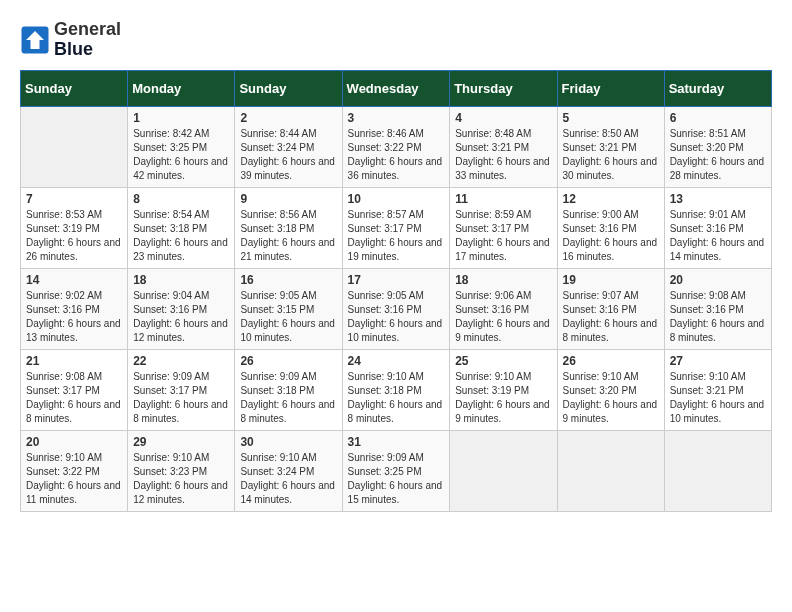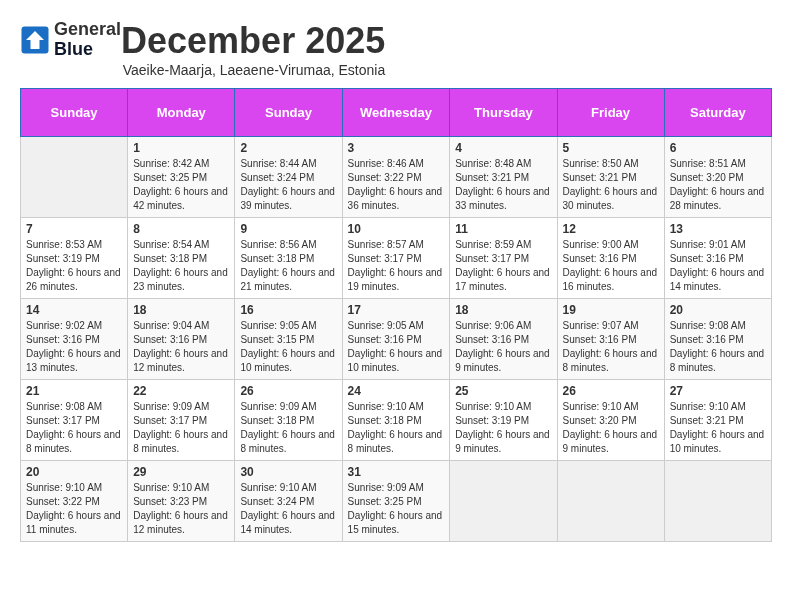--- a/index.html
+++ b/index.html
@@ -41,25 +41,25 @@
     }
     .subtitle {
       font-size: 14px;
       color: #333;
     }
     table {
       width: 100%;
       border-collapse: collapse;
     }
     thead tr th {
-      background-color: #d946ef;
+      background-color: #14532d;
       color: #fff;
       font-size: 13px;
-      padding: 16px 4px;
-      text-align: center;
+      padding: 10px 4px;
+      text-align: left;
       border: 1px solid #2a6ebb;
     }
     tbody tr td {
       border: 1px solid #ccc;
       vertical-align: top;
       padding: 4px 5px;
       width: 108px;
       min-height: 80px;
       font-size: 10.5px;
       color: #333;
@@ -92,24 +92,20 @@
   <div class="logo">
     <svg class="logo-icon" viewBox="0 0 40 40">
       <rect x="2" y="2" width="36" height="36" rx="4" fill="#1a6fc4"></rect>
       <polygon points="20,8 32,20 26,20 26,32 14,32 14,20 8,20" fill="white"></polygon>
     </svg>
     <div class="logo-text">
       <div>General</div>
       <div style="color:#0f172a;">Blue</div>
     </div>
   </div>
-  <div class="title-area">
-    <div class="month-title">December 2025</div>
-    <div class="subtitle">Vaeike-Maarja, Laeaene-Virumaa, Estonia</div>
-  </div>
 </div>
 
 <table>
   <thead>
     <tr id="weekday-header">
         <th>Sunday</th>
         <th>Monday</th>
         <th>Sunday</th>
         <th>Wednesday</th>
         <th>Thursday</th>

